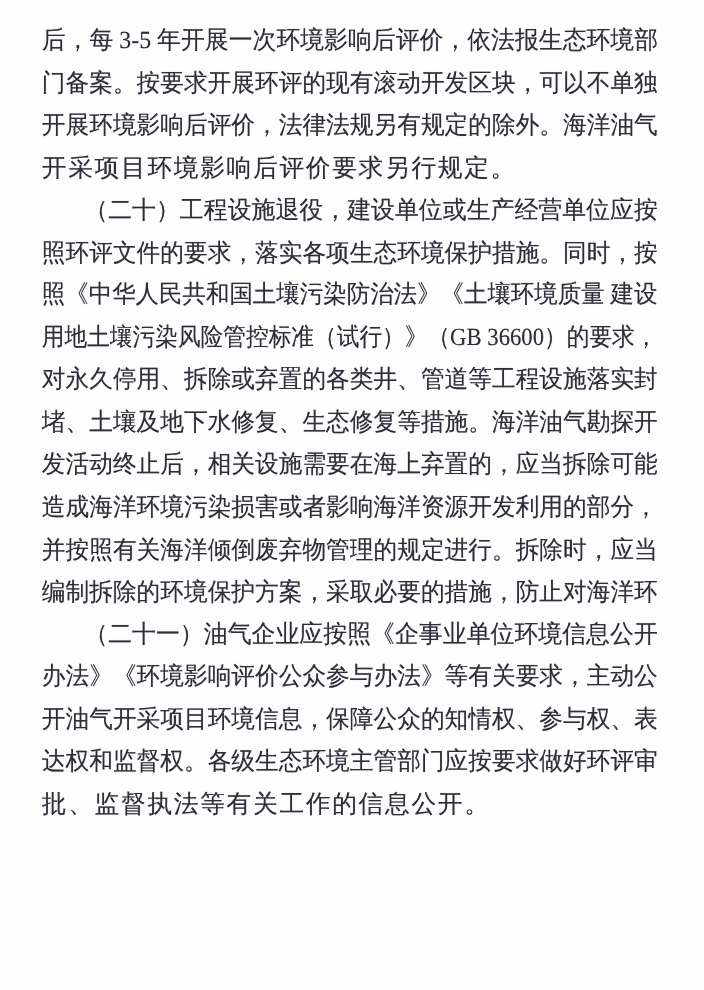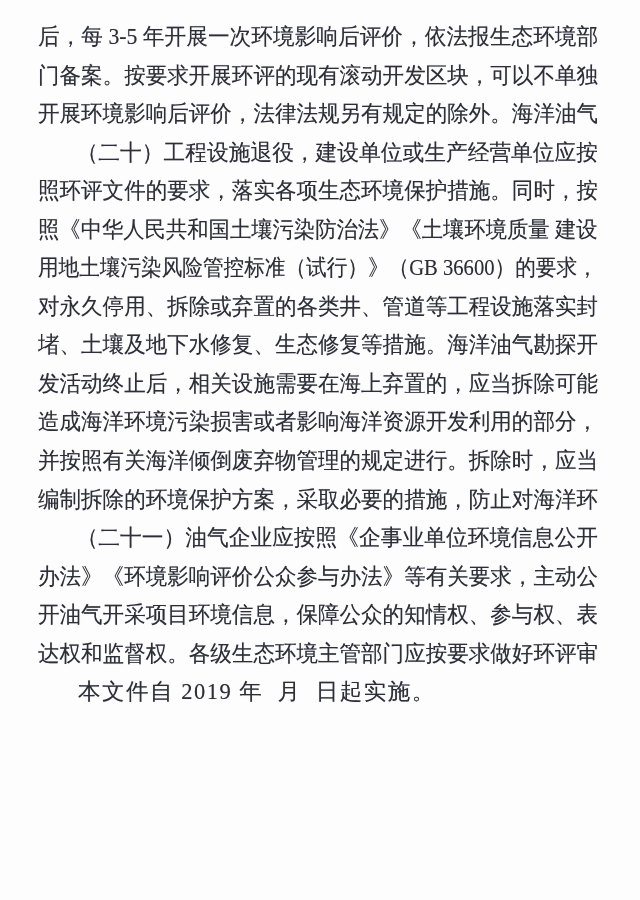--- a/index.html
+++ b/index.html
@@ -133,20 +133,21 @@
           <span>定</span>
           <span>的</span>
           <span>除</span>
           <span>外</span>
           <span>。</span>
           <span>海</span>
           <span>洋</span>
           <span>油</span>
           <span>气</span>
         </div>
+      <div class="line end">开采项目环境影响后评价要求另行规定。</div>
     </div>
 
     <div class="para">
       <div class="line fill indent" style="transform: scaleX(0.965517); transform-origin: 0px 50%;">
           <span>（</span>
           <span>二</span>
           <span>十</span>
           <span>）</span>
           <span>工</span>
           <span>程</span>
@@ -526,20 +527,18 @@
           <span>应</span>
           <span>按</span>
           <span>要</span>
           <span>求</span>
           <span>做</span>
           <span>好</span>
           <span>环</span>
           <span>评</span>
           <span>审</span>
         </div>
+      <div class="line end">批、监督执法等有关工作的信息公开。</div>
     </div>
 
-    <div class="para">
-      <div class="line end indent">本文件自 2019 年  月  日起实施。</div>
-    </div>
 
   </div>
 </div>
 
 </body></html>

